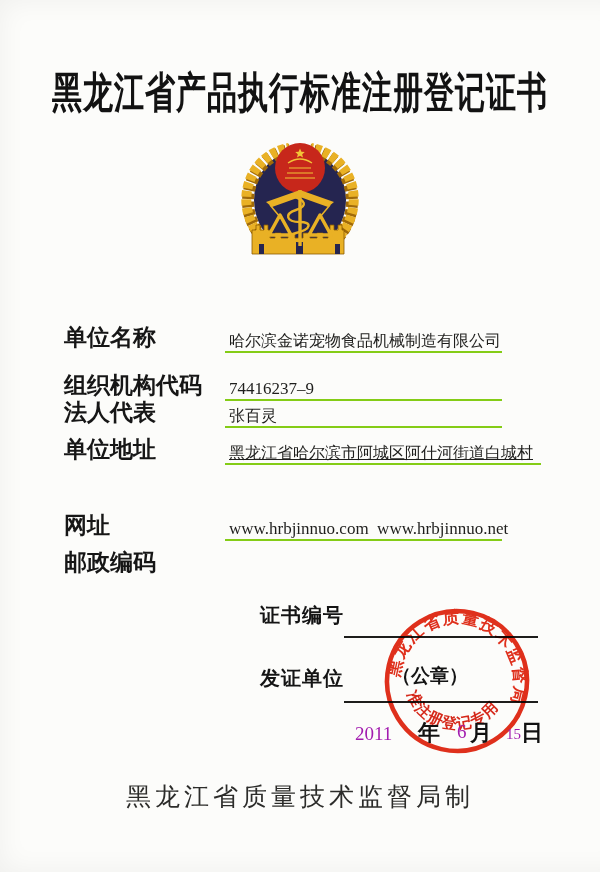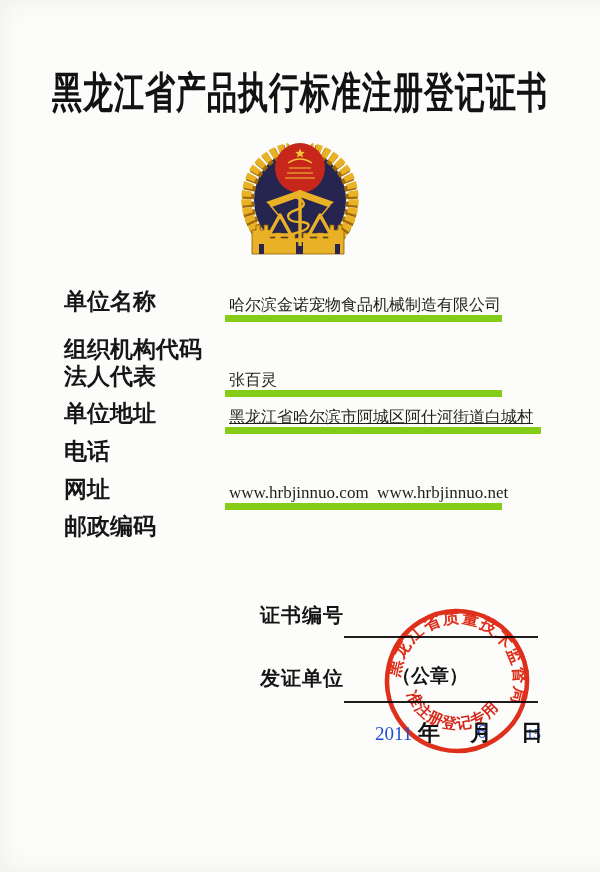--- a/index.html
+++ b/index.html
@@ -11,43 +11,43 @@
     color:#1b1b1b;
     padding-left:29px;
   }
   .title{
     position:absolute;top:64px;left:0;width:600px;margin:0;
     text-align:center;font-size:30px;font-weight:bold;letter-spacing:1px;
     transform:scaleY(1.42);transform-origin:center top;color:#121212;
     white-space:nowrap;
   }
   .emblem{position:absolute;left:236px;top:132px;width:128px;height:134px;}
-  .frow{position:absolute;left:0;width:600px;height:28px;}
+  .frow{position:absolute;left:0;width:600px;height:28px;margin-top:36px;}
   .flabel{
     position:absolute;left:64px;top:0;width:152px;line-height:26px;
     font-size:23px;font-weight:bold;color:#161616;
     text-align:justify;text-align-last:justify;white-space:nowrap;
   }
   .flabel::after{content:"";display:inline-block;width:100%;}
   .fvalue{
     position:absolute;left:225px;top:4px;width:273px;height:22px;
-    border-bottom:7px solid #84cc16;font-size:16px;line-height:24px;
+    border-bottom:2px solid #84cc16;font-size:16px;line-height:24px;
     padding-left:4px;white-space:pre;color:#1e1e1c;
   }
   .fvalue.num{font-size:17px;}
   .fvalue.wide{width:312px;text-decoration:underline;}
   .cert-label{
     position:absolute;font-size:20px;font-weight:bold;letter-spacing:1px;
     color:#141414;white-space:nowrap;text-align:center;
   }
   .cline{position:absolute;width:194px;height:0;border-top:2px solid #1d1d1b;}
   .seal-note{position:absolute;font-size:19px;font-weight:bold;color:#141414;white-space:nowrap;}
   .stamp{position:absolute;left:381px;top:605px;width:152px;height:152px;mix-blend-mode:multiply;}
   .date-row span{position:absolute;white-space:nowrap;}
-  .dnum{font-size:19px;color:#1d4ed8;margin-left:20px;}
+  .dnum{font-size:19px;color:#a21caf;}
   .dnum.sm{font-size:15px;}
   .dcjk{font-size:22px;font-weight:bold;color:#111;}
   .footer{
     position:absolute;top:780px;left:0;width:600px;text-align:center;
     font-size:25px;letter-spacing:4px;color:#2c2c2a;white-space:nowrap;
   }
 </style>
 </head>
 <body>
 
@@ -85,31 +85,31 @@
     </g>
   </svg>
 
   <div class="form">
     <div class="frow" style="top:289px">
       <div class="flabel">单位名称</div>
       <div class="fvalue">哈尔滨金诺宠物食品机械制造有限公司</div>
     </div>
     <div class="frow" style="top:337px">
       <div class="flabel">组织机构代码</div>
+      <div class="fvalue num">74416237–9</div>
     </div>
     <div class="frow" style="top:364px">
       <div class="flabel">法人代表</div>
       <div class="fvalue">张百灵</div>
     </div>
     <div class="frow" style="top:401px">
       <div class="flabel">单位地址</div>
       <div class="fvalue wide">黑龙江省哈尔滨市阿城区阿什河街道白城村</div>
     </div>
     <div class="frow" style="top:439px">
-      <div class="flabel">电话</div>
     </div>
     <div class="frow" style="top:477px">
       <div class="flabel">网址</div>
       <div class="fvalue num">www.hrbjinnuo.com  www.hrbjinnuo.net</div>
     </div>
     <div class="frow" style="top:514px">
       <div class="flabel">邮政编码</div>
     </div>
   </div>
 
@@ -137,14 +137,15 @@
 
   <div class="date-row">
     <span class="dnum" style="left:355px;top:723px">2011</span>
     <span class="dcjk" style="left:418px;top:718px">年</span>
     <span class="dnum" style="left:457px;top:721px">6</span>
     <span class="dcjk" style="left:470px;top:718px">月</span>
     <span class="dnum sm" style="left:506px;top:726px">15</span>
     <span class="dcjk" style="left:521px;top:718px">日</span>
   </div>
 
+  <div class="footer">黑龙江省质量技术监督局制</div>
 
 </div>
 
 </body></html>

